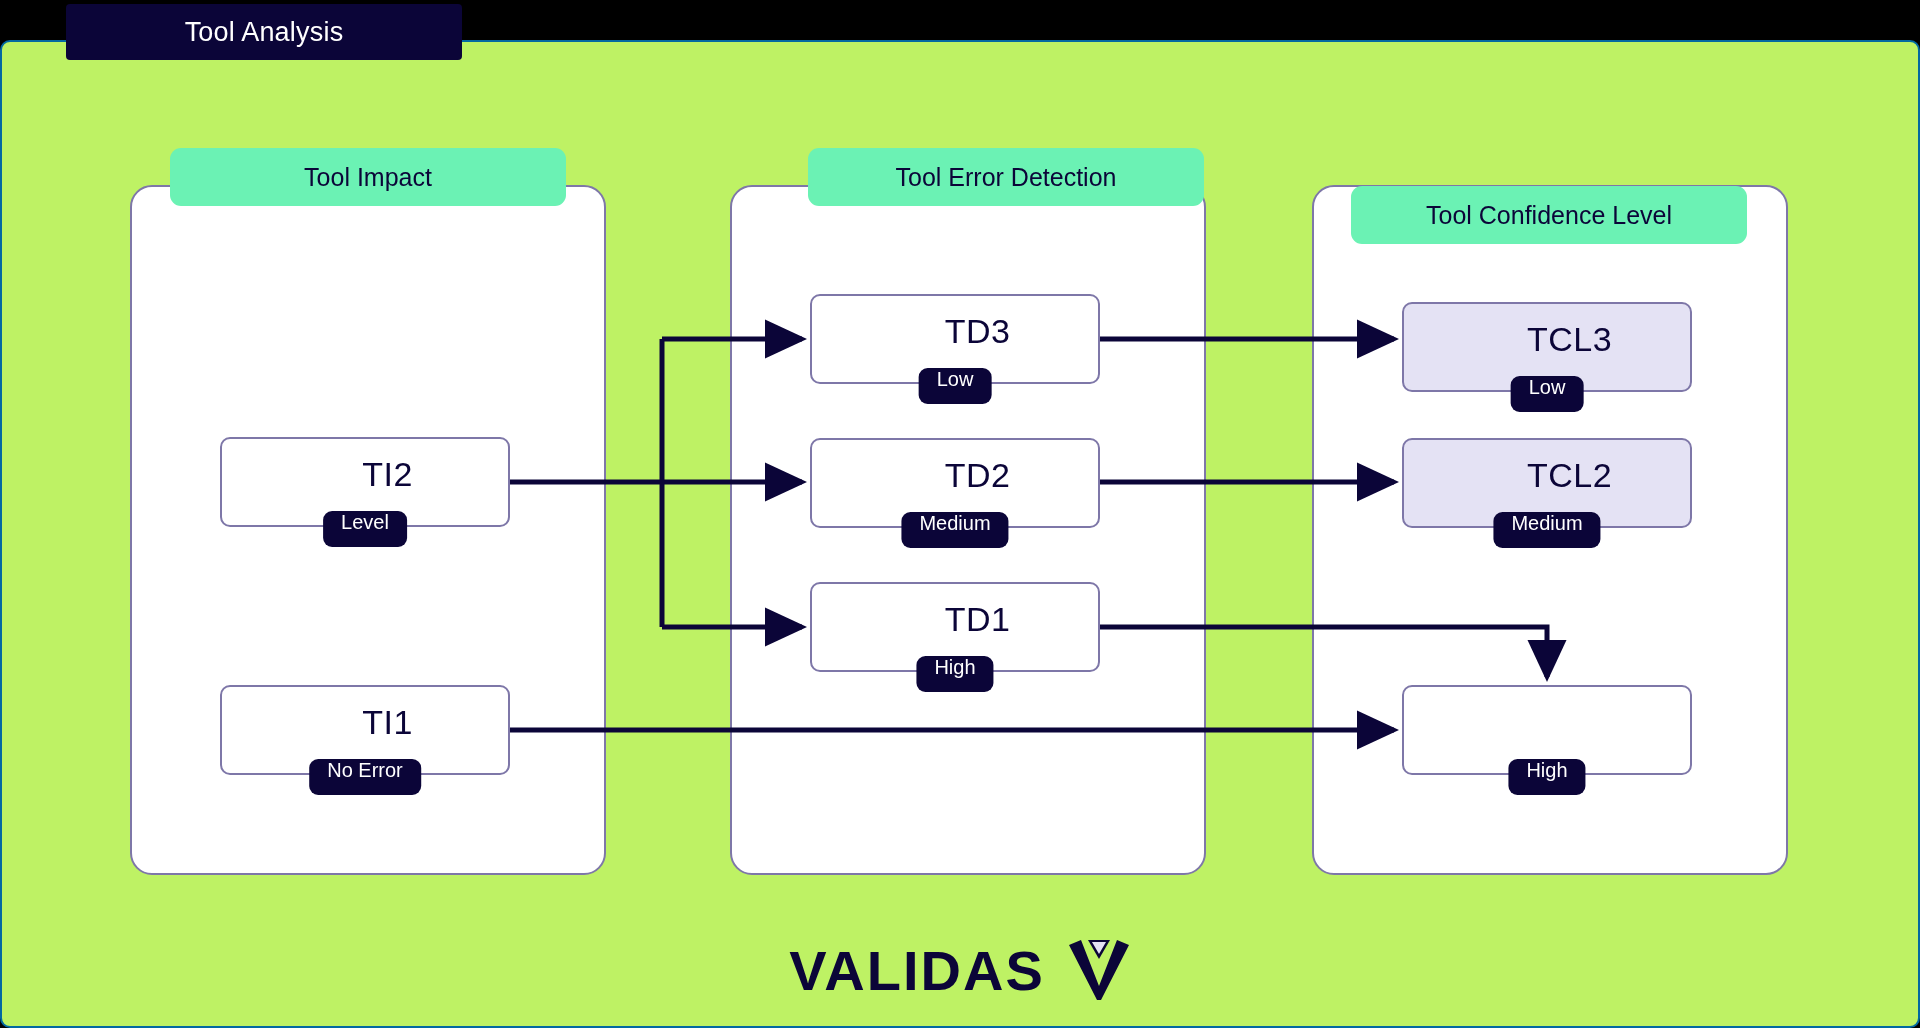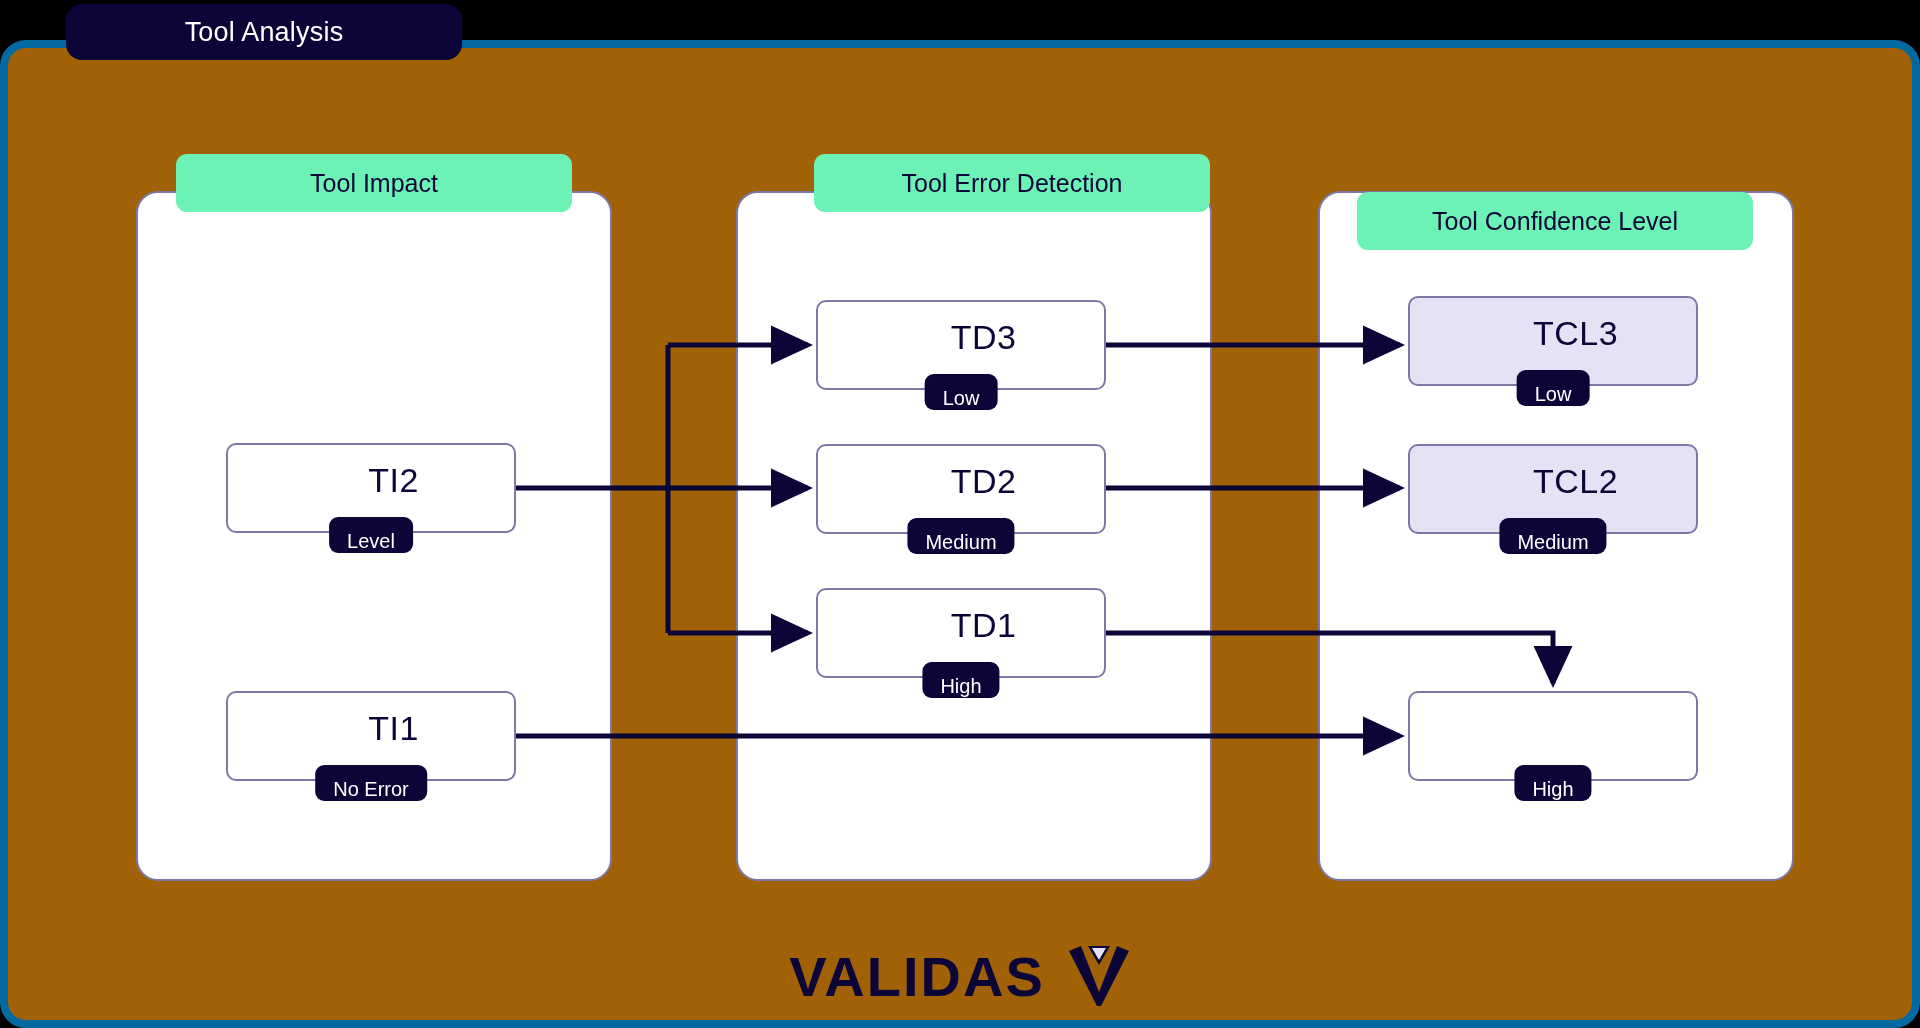--- a/index.html
+++ b/index.html
@@ -4,30 +4,30 @@
 <style>
   html,body{margin:0;padding:0;background:#000;}
   body{
     width:1920px;height:1028px;position:relative;overflow:hidden;
     font-family:"Liberation Sans", sans-serif;
   }
 
   
   #canvas{
     position:absolute;left:0;top:40px;width:1920px;height:988px;
-    background:#a16207;
-    border:8px solid #0369a1;
-    border-radius:26px;
+    background:#bef264;
+    border:2px solid #0369a1;
+    border-radius:10px;
     box-sizing:border-box;
   }
 
   
   #title-tab{
     position:absolute;left:66px;top:4px;width:396px;height:56px;
-    background:#0B0538;border-radius:16px;
+    background:#0B0538;border-radius:4px;
     display:flex;align-items:center;justify-content:center;
     z-index:30;
   }
   #title-tab span{
     color:#ffffff;font-size:27px;letter-spacing:.2px;
   }
 
   
   .col-panel{
     position:absolute;top:143px;height:690px;
@@ -58,33 +58,33 @@
   }
   .node.tinted{background:#E4E2F4;}
   .node .nlabel{
     position:absolute;left:0;right:0;top:16px;
     text-align:center;color:#0B0538;font-size:34px;letter-spacing:.5px;margin-left:45px;
   }
   .badge{
     position:absolute;left:50%;transform:translateX(-50%);
     bottom:-22px;height:36px;
     background:#0B0538;border-radius:9px;
-    display:flex;align-items:flex-end;justify-content:center;
+    display:flex;align-items:flex-start;justify-content:center;
     padding:0 18px;white-space:nowrap;
     z-index:18;
   }
   .badge span{color:#ffffff;font-size:20px;}
 
   
   #node-ti2 {left:218px;top:395px;}
   #node-ti1 {left:218px;top:643px;}
   #node-td3 {left:808px;top:252px;}
   #node-td2 {left:808px;top:396px;}
   #node-td1 {left:808px;top:540px;}
-  #node-tcl3{left:1400px;top:248px;}
+  #node-tcl3{left:1400px;top:260px;}
   #node-tcl2{left:1400px;top:396px;}
   #node-tcl1{left:1400px;top:643px;}
 
   
   #wires{position:absolute;left:0;top:0;width:1920px;height:1028px;z-index:8;}
 
   
   #logo{
     position:absolute;left:0;right:0;top:888px;height:80px;
     display:flex;align-items:center;justify-content:center;gap:22px;

